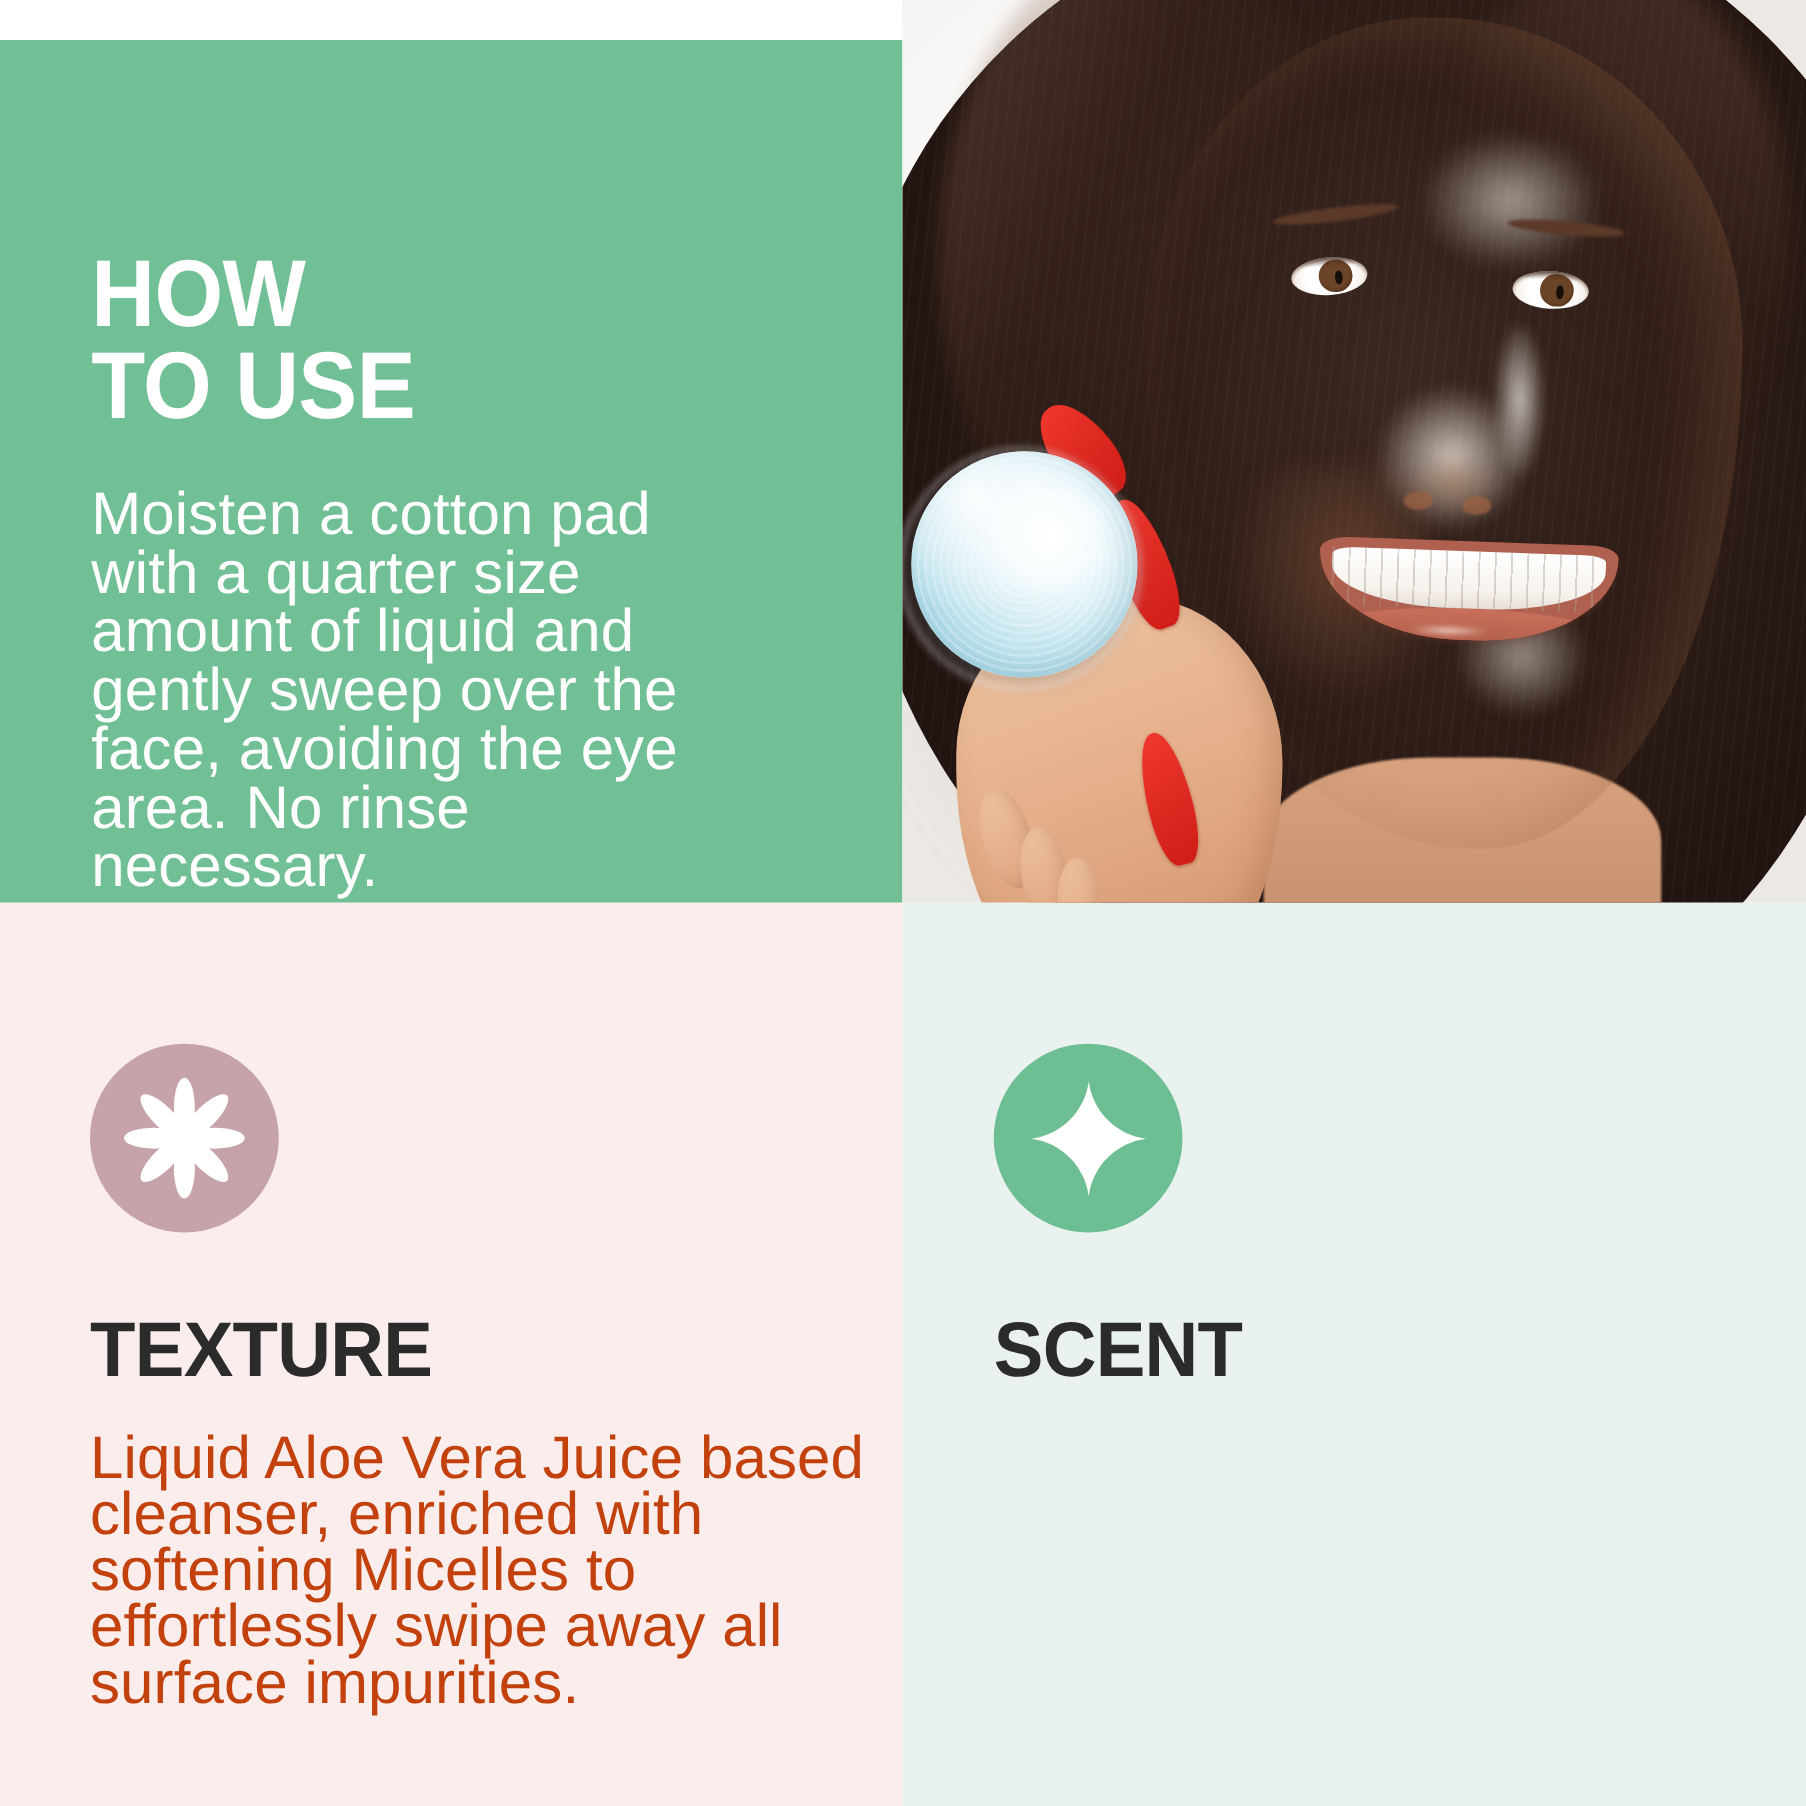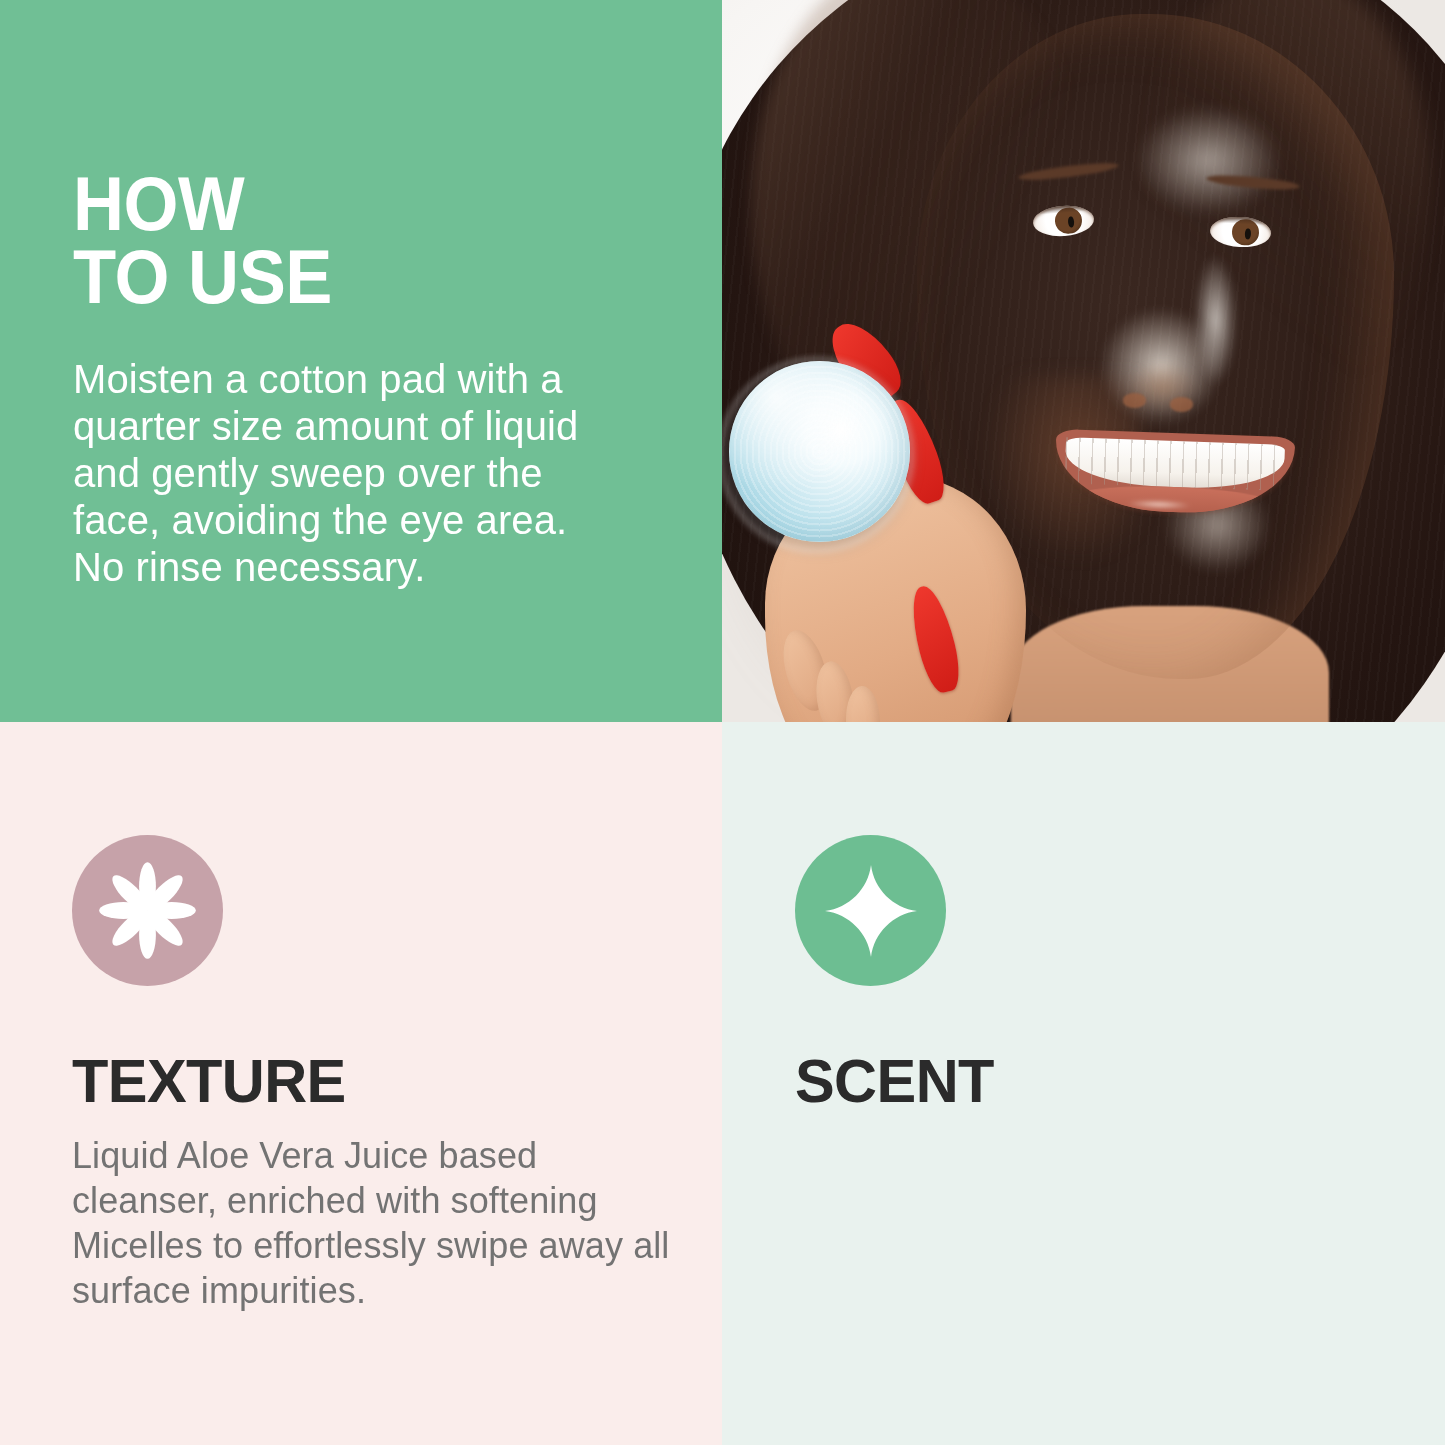--- a/index.html
+++ b/index.html
@@ -18,38 +18,39 @@
     grid-template-columns:722px 723px;
     grid-template-rows:722px 723px;
     background:#ffffff;
   }
 
   
   .panel-howto {
     background:#70bf95;
     padding:168px 0 0 73px;
     position:relative;
+    margin-top:32px;
   }
   .howto-title {
     color:#ffffff;
     font-size:76px;
     line-height:0.96;
     font-weight:700;
     letter-spacing:-0.5px;
     font-stretch:condensed;
     text-transform:uppercase;
     white-space:pre-line;
     font-family:"Liberation Sans Narrow","Liberation Sans", sans-serif;
     transform:scaleX(0.93);
     transform-origin:left top;
   }
   .howto-body {
     margin-top:42px;
     color:#ffffff;
-    font-size:40px;
+    font-size:48px;
     line-height:47px;
     font-weight:400;
     max-width:525px;
     letter-spacing:0.1px;
   }
 
   
   .panel-photo {
     position:relative;
     overflow:hidden;
@@ -286,24 +287,24 @@
     line-height:1;
     font-weight:700;
     color:#2b2b2b;
     letter-spacing:-0.6px;
     text-transform:uppercase;
     font-family:"Liberation Sans Narrow","Liberation Sans", sans-serif;
     transform:scaleX(0.96);
     transform-origin:left center;
   }
   .lower-body {
-    margin-top:21px;
-    font-size:36px;
+    margin-top:32px;
+    font-size:48px;
     line-height:45px;
-    color:#737373;
+    color:#c2410c;
     font-weight:400;
     letter-spacing:0.1px;
   }
   .panel-texture .lower-body { max-width:620px; }
   .panel-scent   .lower-body { max-width:545px; }
 </style>
 </head>
 <body>
 
 <div class="infographic">

